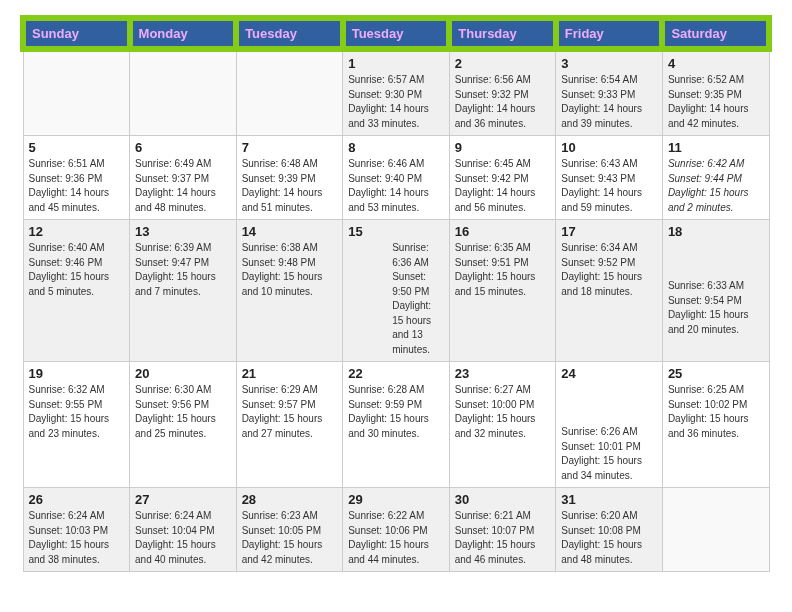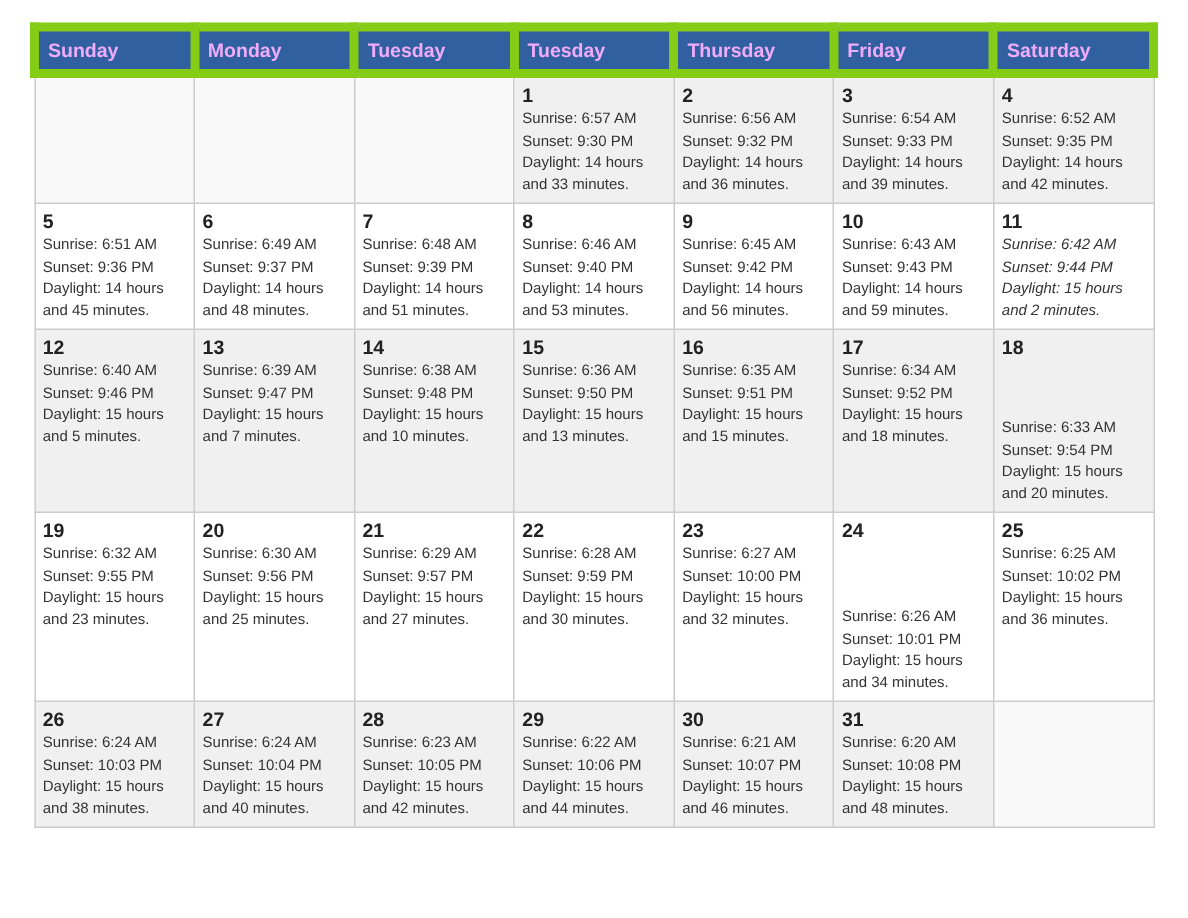--- a/index.html
+++ b/index.html
@@ -140,21 +140,21 @@
           </td>
           <td class="shade">
             <span class="day-num">14</span>
             <div class="day-info" style="white-space: pre-line;">Sunrise: 6:38 AM
 Sunset: 9:48 PM
 Daylight: 15 hours
 and 10 minutes.</div>
           </td>
           <td class="shade">
             <span class="day-num">15</span>
-            <div class="day-info" style="white-space: pre-line;">Sunrise: 6:36 AM
+            <div class="day-info" style="white-space: pre-line; margin-left: 44px;">Sunrise: 6:36 AM
 Sunset: 9:50 PM
 Daylight: 15 hours
 and 13 minutes.</div>
           </td>
           <td class="shade">
             <span class="day-num">16</span>
             <div class="day-info" style="white-space: pre-line;">Sunrise: 6:35 AM
 Sunset: 9:51 PM
 Daylight: 15 hours
 and 15 minutes.</div>

